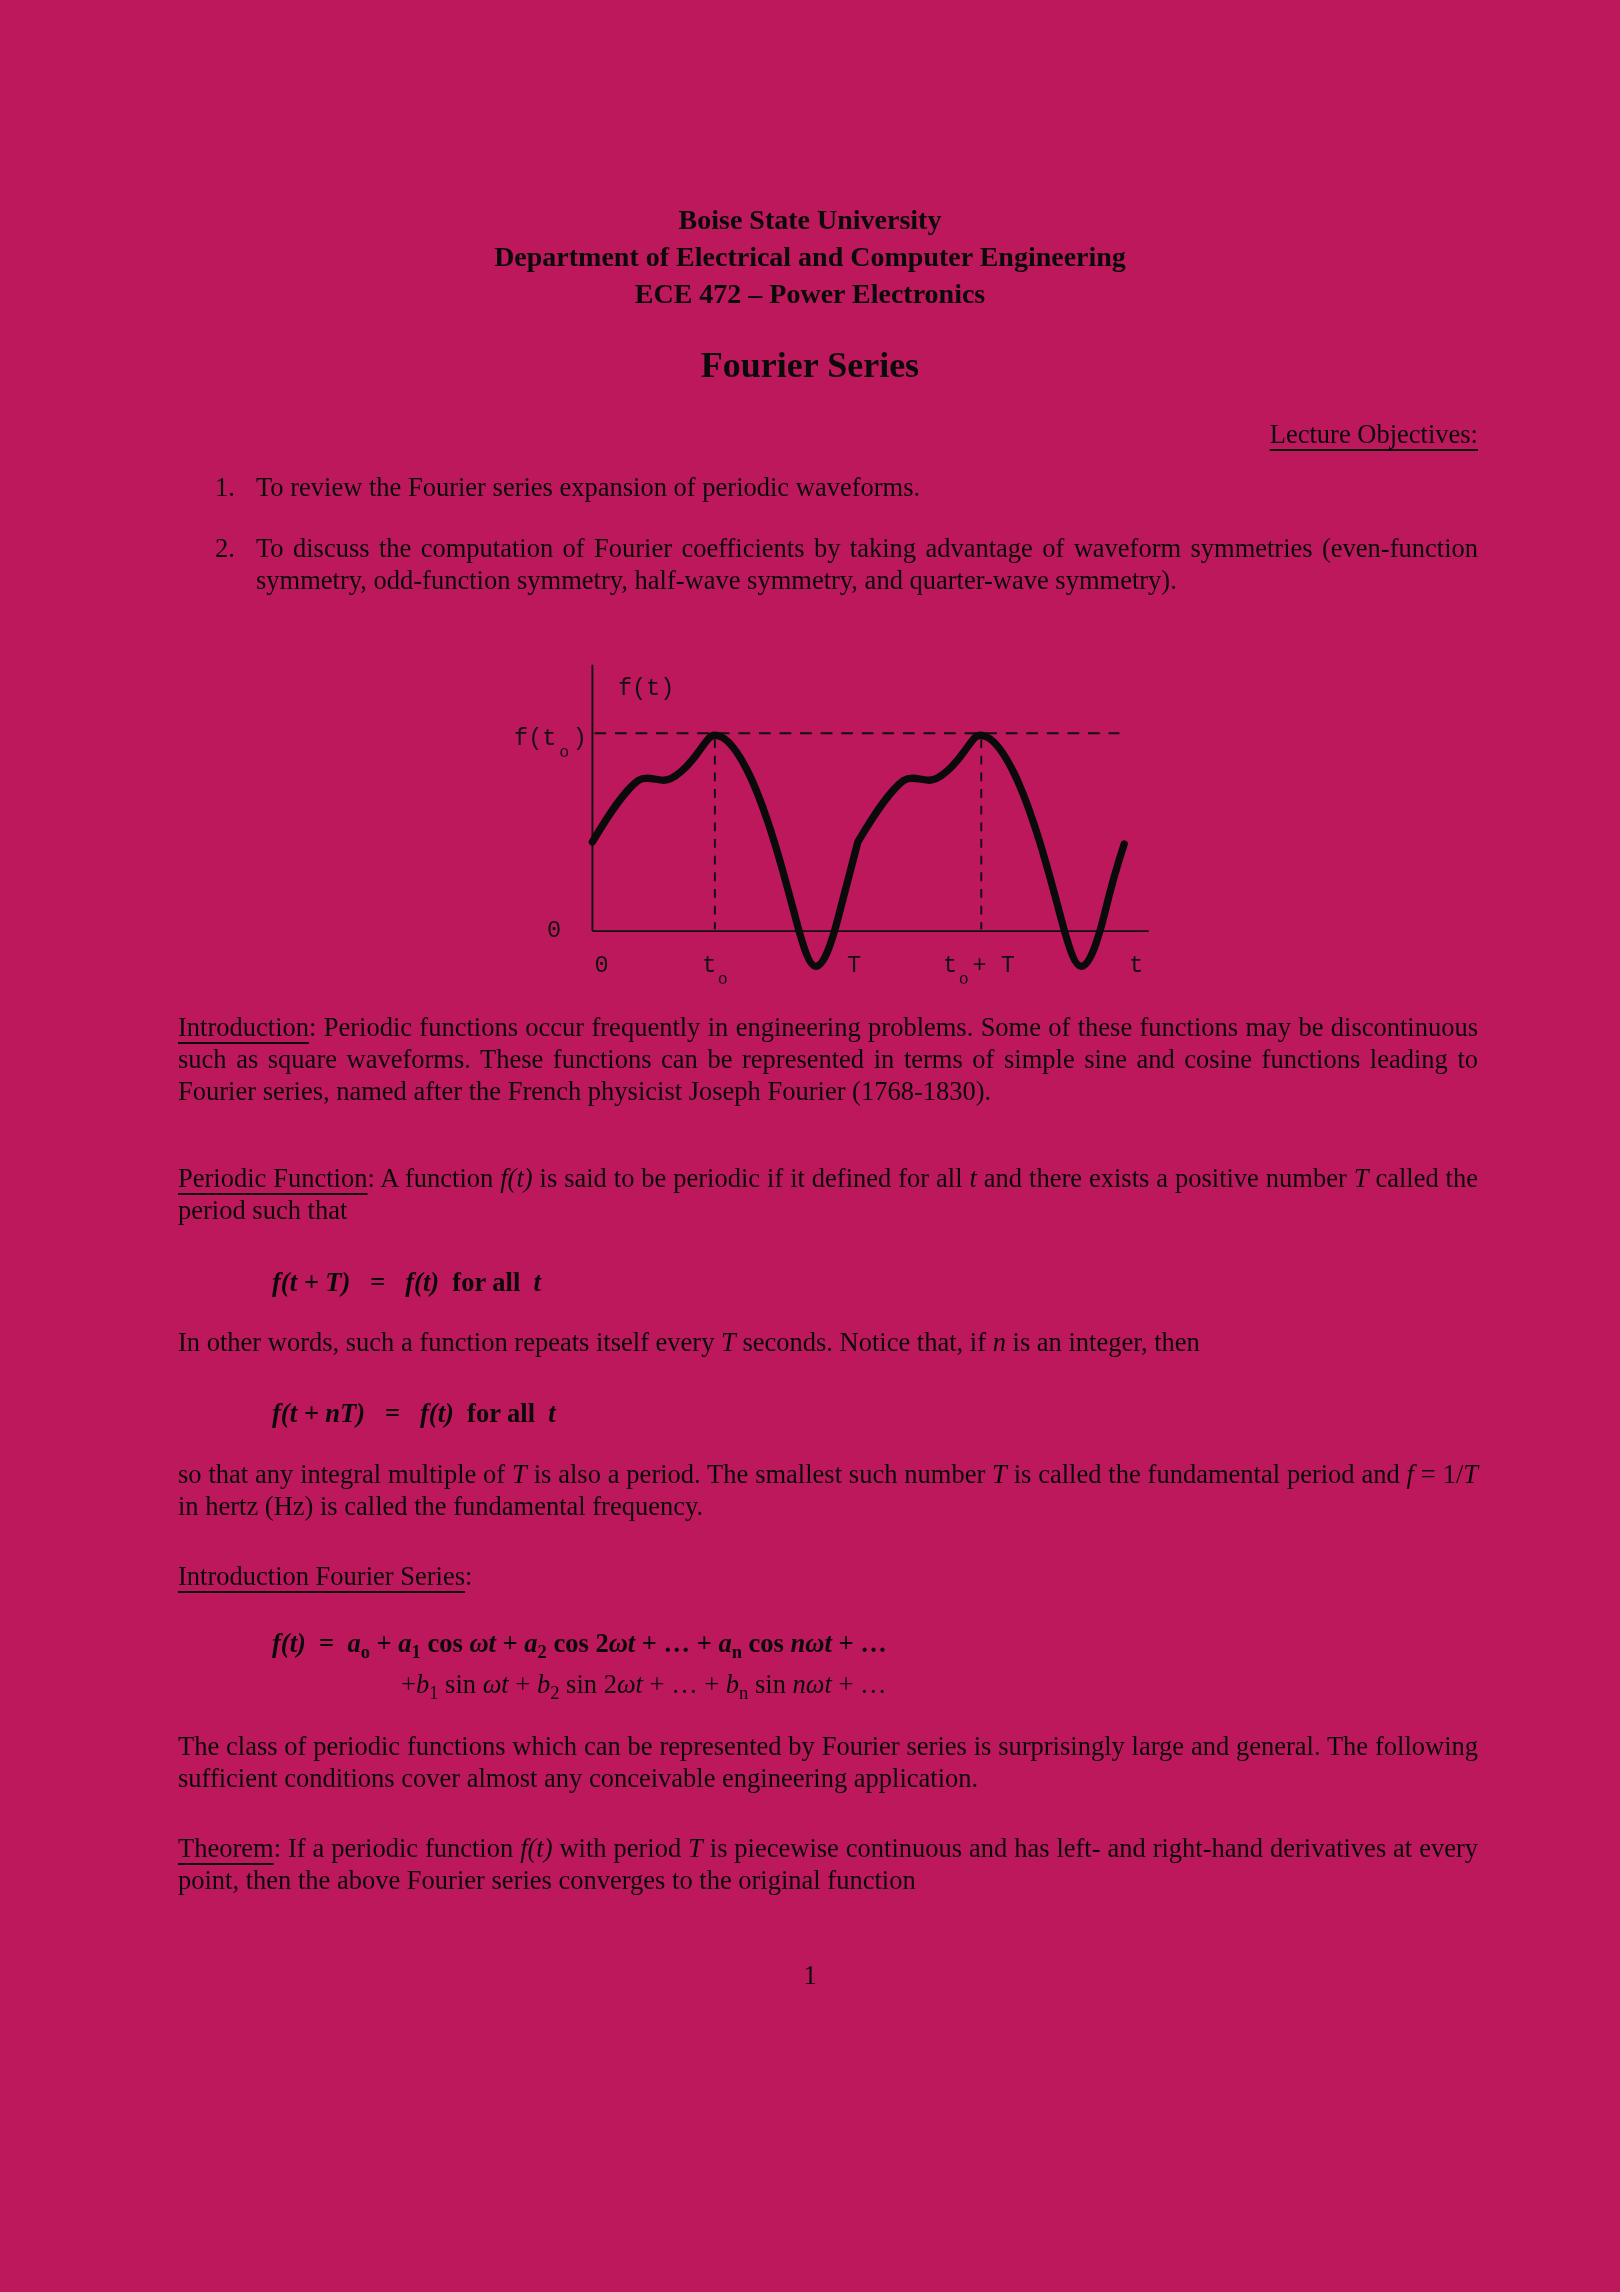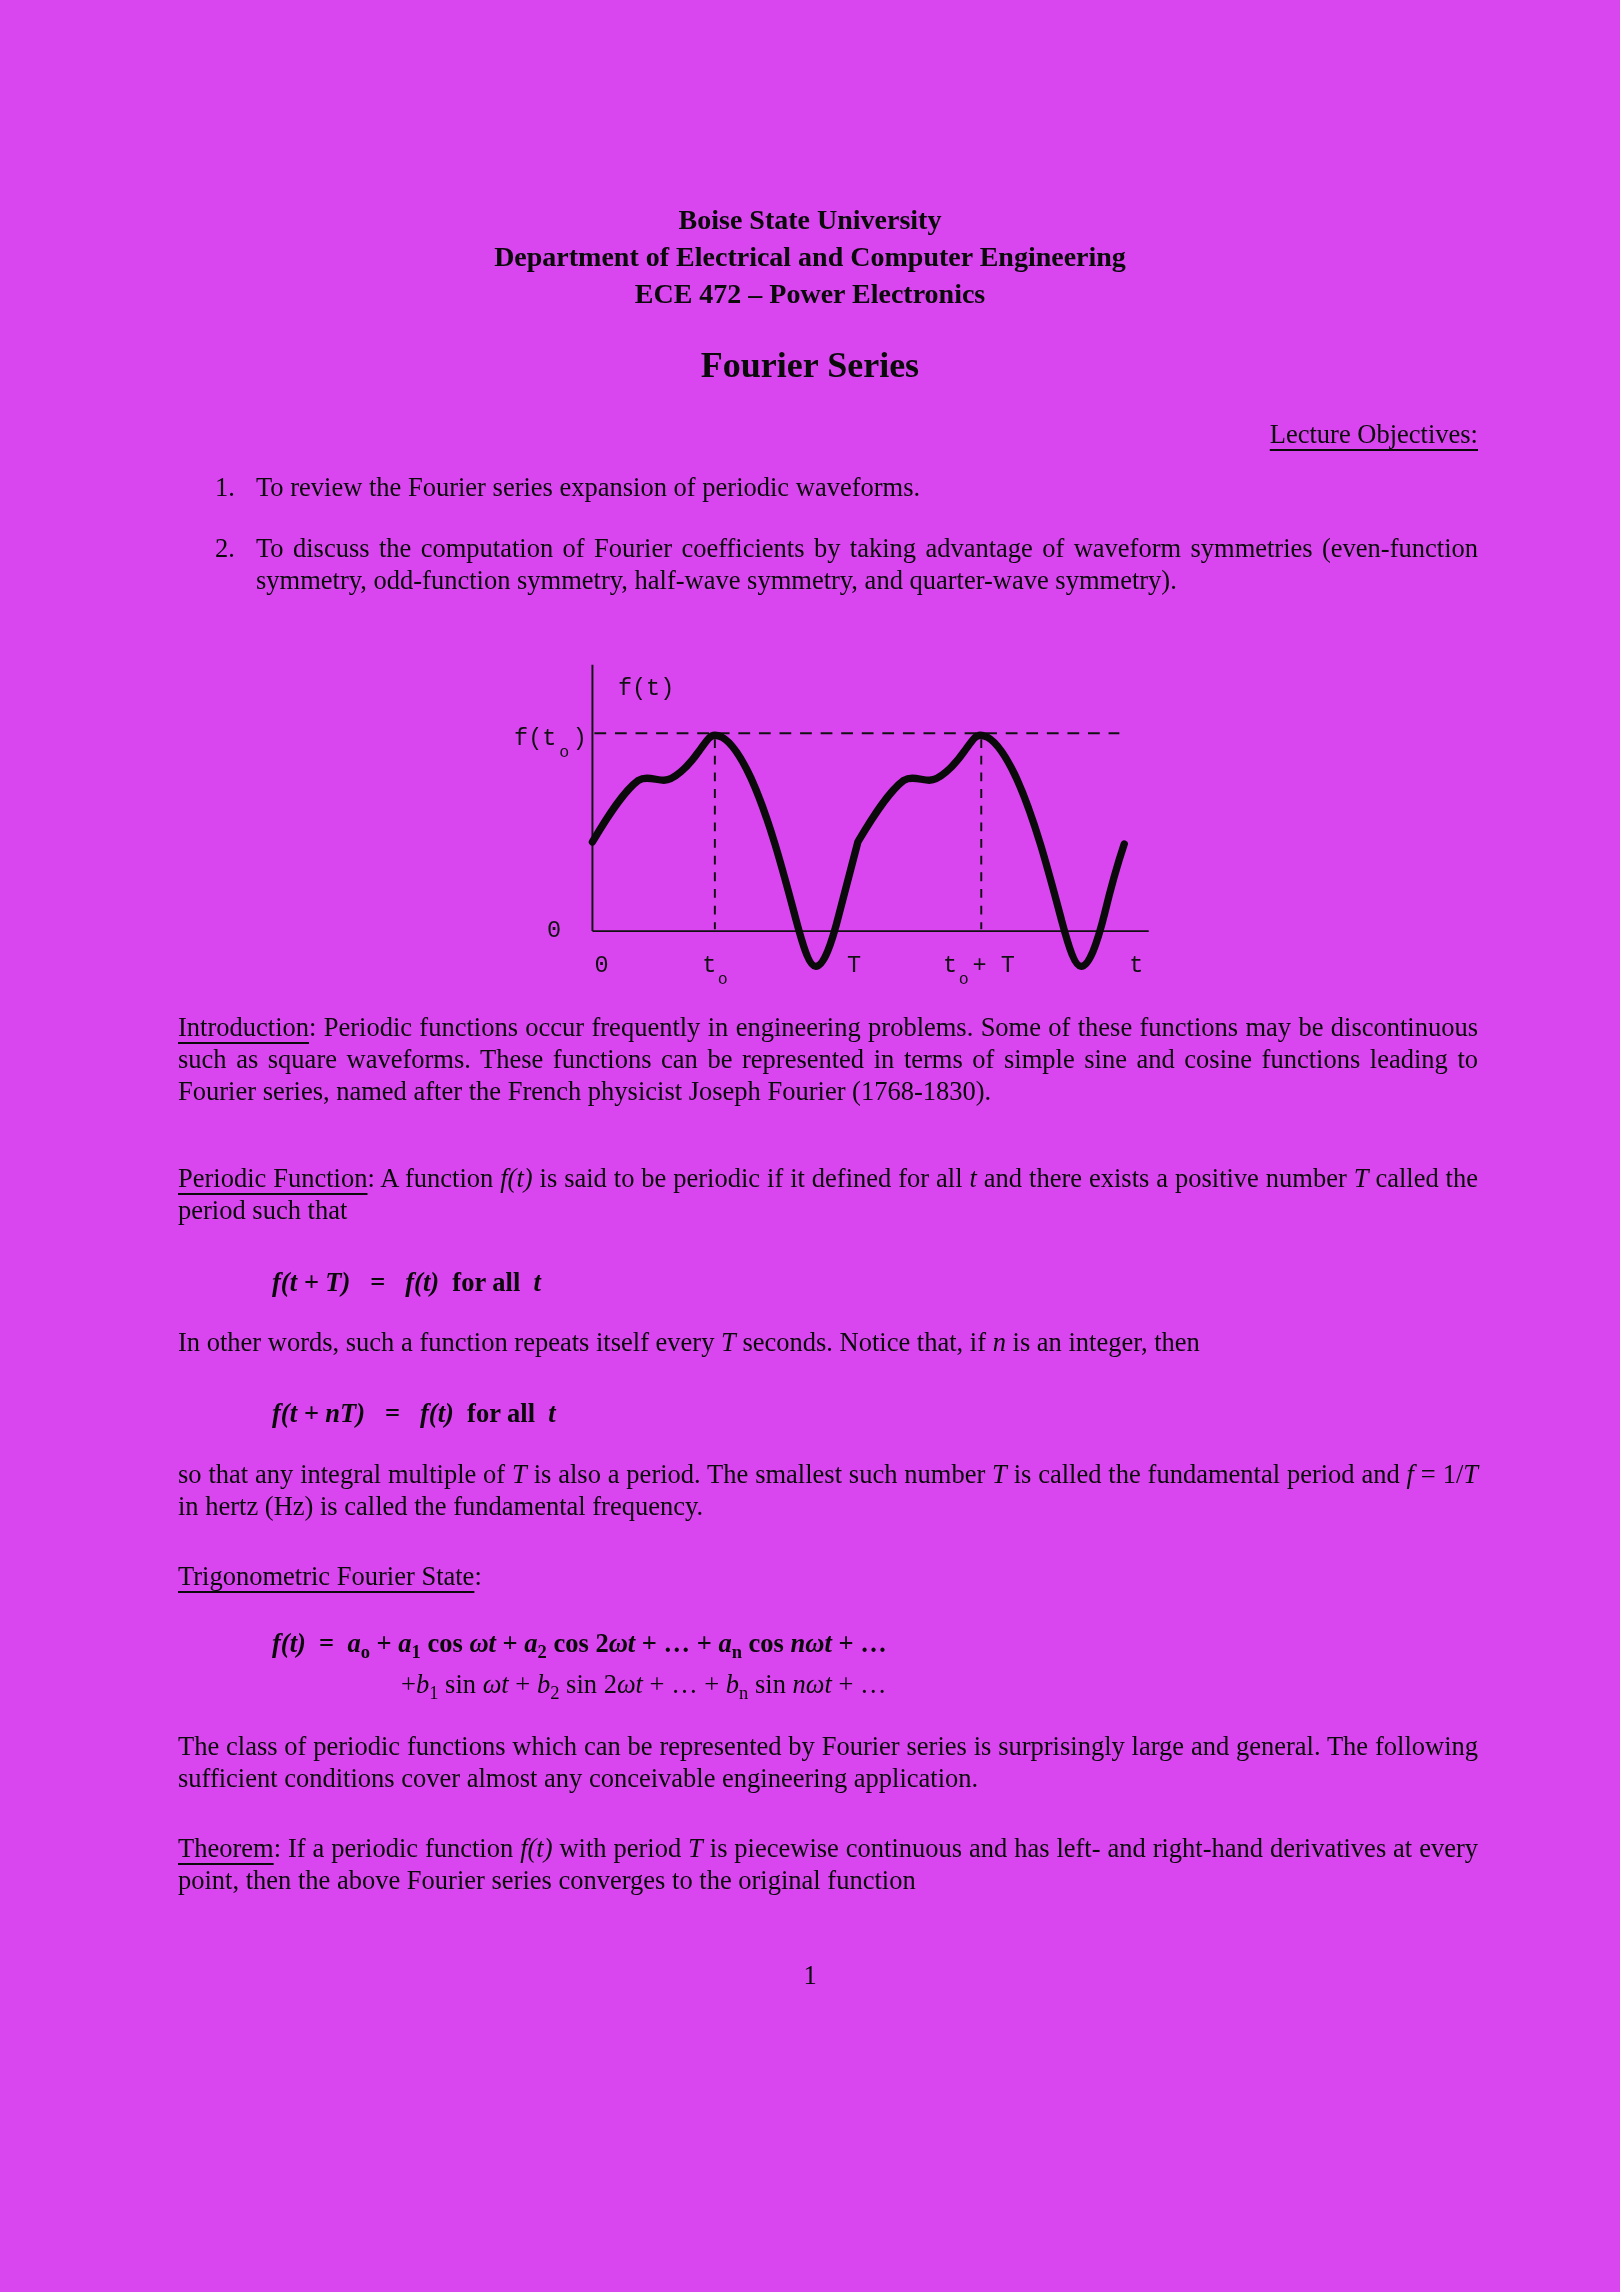--- a/index.html
+++ b/index.html
@@ -1,20 +1,20 @@
 <!DOCTYPE html>
 <html><head>
 <meta charset="utf-8">
 <style>
   html, body { margin: 0; padding: 0; background: #ffffff; }
   .page {
     position: relative;
     width: 1620px;
     height: 2293px;
-    background: #d946ef;
+    background: #be185d;
     box-sizing: border-box;
     padding: 201px 142px 0 178px;
     font-family: "Liberation Serif", serif;
     font-size: 26.5px;
     color: #0a0a0a;
     overflow: hidden;
   }
   .full-center { margin-left: -178px; width: 1620px; text-align: center; }
   .hdr { font-weight: bold; font-size: 28px; line-height: 37px; }
   .subtitle { font-weight: bold; font-size: 36px; line-height: 37px; margin-top: 35px; }
@@ -110,21 +110,21 @@
   <p class="para" style="margin-top:55px"><span class="u">Periodic Function</span>: A function <i>f(t)</i> is said to be periodic if it defined for all <i>t</i> and there exists a positive number <i>T</i> called the period such that</p>
 
   <p class="eq eq-indent1" style="margin-top:37px"><i>f(t + T)</i>   =   <i>f(t)</i>  for all  <i>t</i></p>
 
   <p class="para" style="margin-top:24.5px">In other words, such a function repeats itself every <i>T</i> seconds. Notice that, if <i>n</i> is an integer, then</p>
 
   <p class="eq eq-indent1" style="margin-top:36px"><i>f(t + nT)</i>   =   <i>f(t)</i>  for all  <i>t</i></p>
 
   <p class="para" style="margin-top:24.5px">so that any integral multiple of <i>T</i> is also a period. The smallest such number <i>T</i> is called the fundamental period and <i>f</i> = 1/<i>T</i> in hertz (Hz) is called the fundamental frequency.</p>
 
-  <div class="heading" style="margin-top:38px"><span class="u">Trigonometric Fourier State</span>:</div>
+  <div class="heading" style="margin-top:38px"><span class="u">Introduction Fourier Series</span>:</div>
 
   <div style="margin-top:31px">
     <p class="eq eq-indent1" style="line-height:41px"><i>f(t)</i>  =  <i>a</i><sub>o</sub> + <i>a</i><sub>1</sub> cos <i>ωt</i> + <i>a</i><sub>2</sub> cos 2<i>ωt</i> + … + <i>a</i><sub>n</sub> cos <i>nωt</i> + …</p>
     <p class="eq eq-indent2" style="line-height:41px">+<i>b</i><sub>1</sub> sin <i>ωt</i> + <i>b</i><sub>2</sub> sin 2<i>ωt</i> + … + <i>b</i><sub>n</sub> sin <i>nωt</i> + …</p>
   </div>
 
   <p class="para" style="margin-top:25.5px">The class of periodic functions which can be represented by Fourier series is surprisingly large and general. The following sufficient conditions cover almost any conceivable engineering application.</p>
 
   <p class="para" style="margin-top:38px"><span class="u">Theorem</span>: If a periodic function <i>f(t)</i> with period <i>T</i> is piecewise continuous and has left- and right-hand derivatives at every point, then the above Fourier series converges to the original function</p>
 

